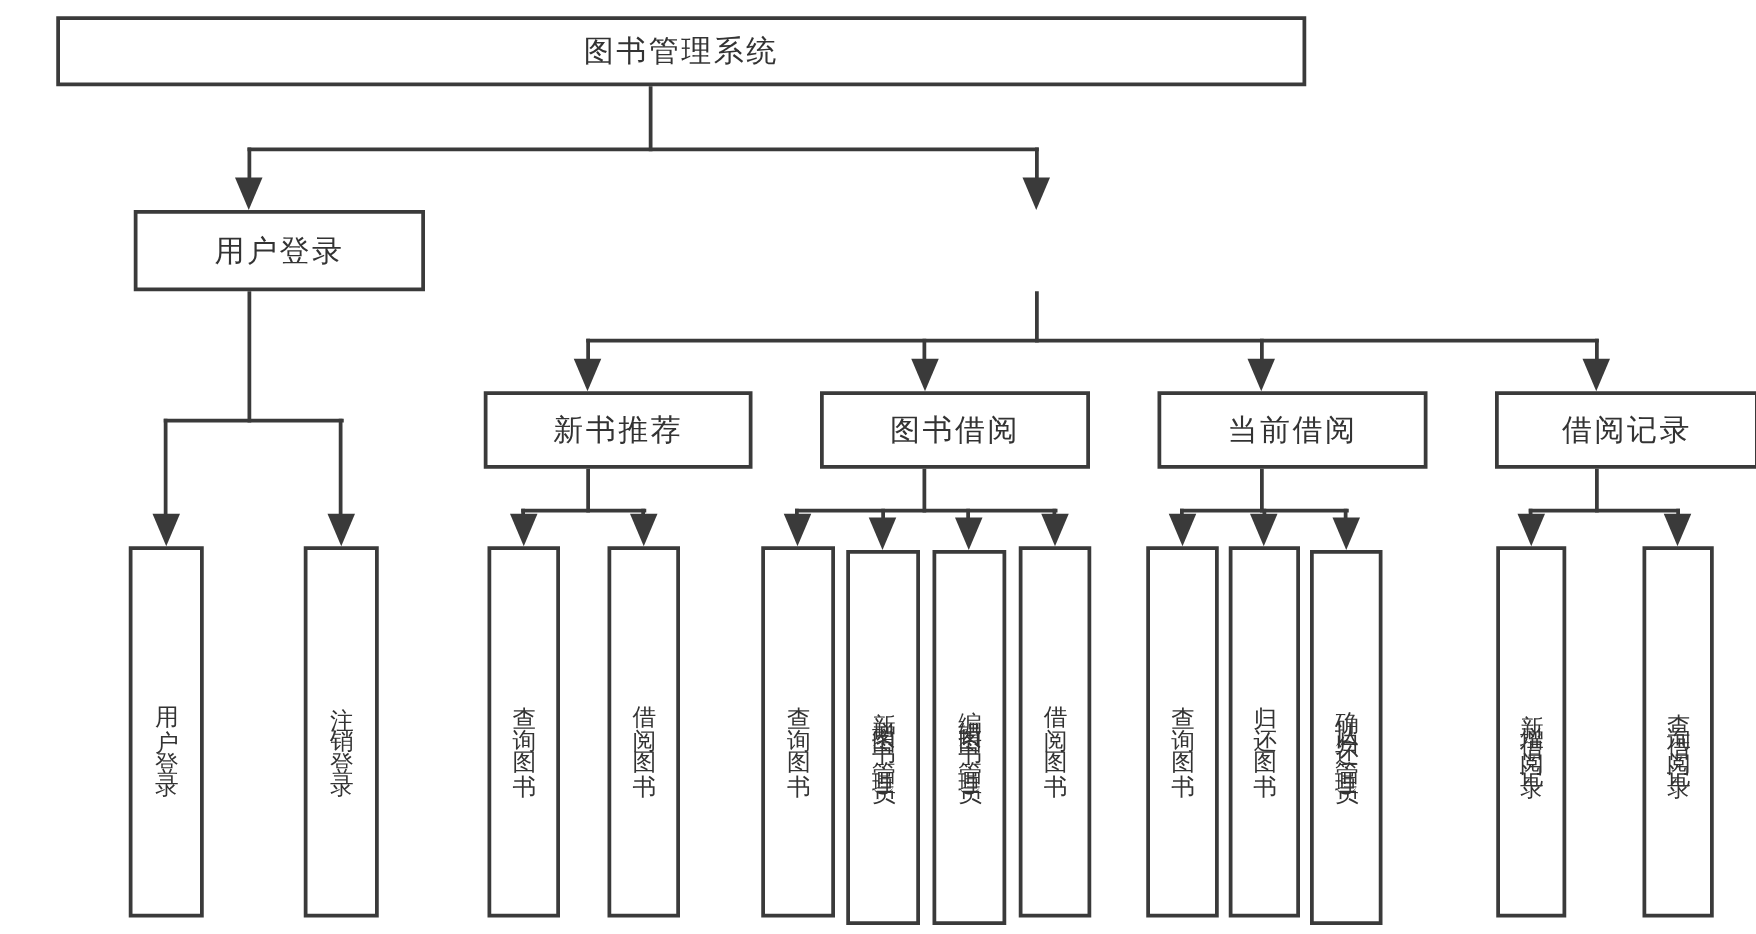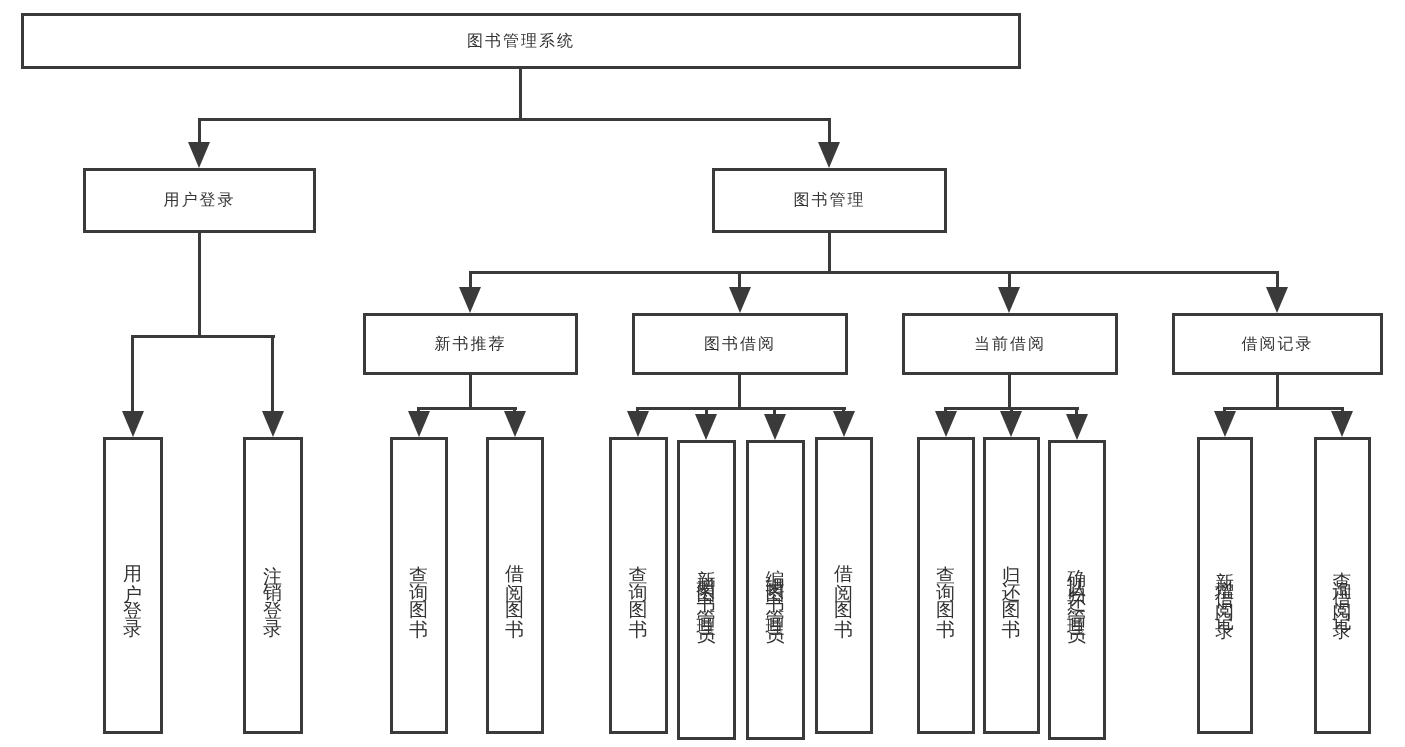--- a/index.html
+++ b/index.html
@@ -4,21 +4,21 @@
 <style>
   html,body{margin:0;padding:0;background:#ffffff;}
   .canvas{
     position:relative;width:1405px;height:747px;background:#ffffff;
     font-family:"Liberation Sans","DejaVu Sans",sans-serif;overflow:hidden;
   }
   .box{
     position:absolute;box-sizing:border-box;border:3px solid #3a3a3a;background:#ffffff;
     display:flex;align-items:center;justify-content:center;color:#333333;
   }
-  .h-box{font-size:16px;letter-spacing:2px;font-weight:500;}
+  .h-box{font-size:24px;letter-spacing:2px;font-weight:500;margin-left:24px;}
   .v-box span{
     writing-mode:vertical-rl;text-orientation:mixed;
     font-size:19px;letter-spacing:18px;font-weight:500;line-height:1;
   }
   .v-box.med span{letter-spacing:10px;}
   .v-box.tight span{letter-spacing:8px;}
   .line{position:absolute;background:#3a3a3a;}
   .vl{width:3px;}
   .hl{height:3px;}
   .arr{
@@ -35,23 +35,20 @@
 <body>
 
 <div class="canvas">
 
   <div class="box h-box" style="left:21px;top:13px;width:1000px;height:56px">
     <span>图书管理系统</span>
   </div>
 
   <div class="box h-box" style="left:83px;top:168px;width:233px;height:65px">
     <span>用户登录</span>
-  </div>
-  <div class="box h-box" style="left:712px;top:168px;width:235px;height:65px">
-    <span>图书管理</span>
   </div>
 
   <div class="box h-box" style="left:363px;top:313px;width:215px;height:62px">
     <span>新书推荐</span>
   </div>
   <div class="box h-box" style="left:632px;top:313px;width:216px;height:62px">
     <span>图书借阅</span>
   </div>
   <div class="box h-box" style="left:902px;top:313px;width:216px;height:62px">
     <span>当前借阅</span>

